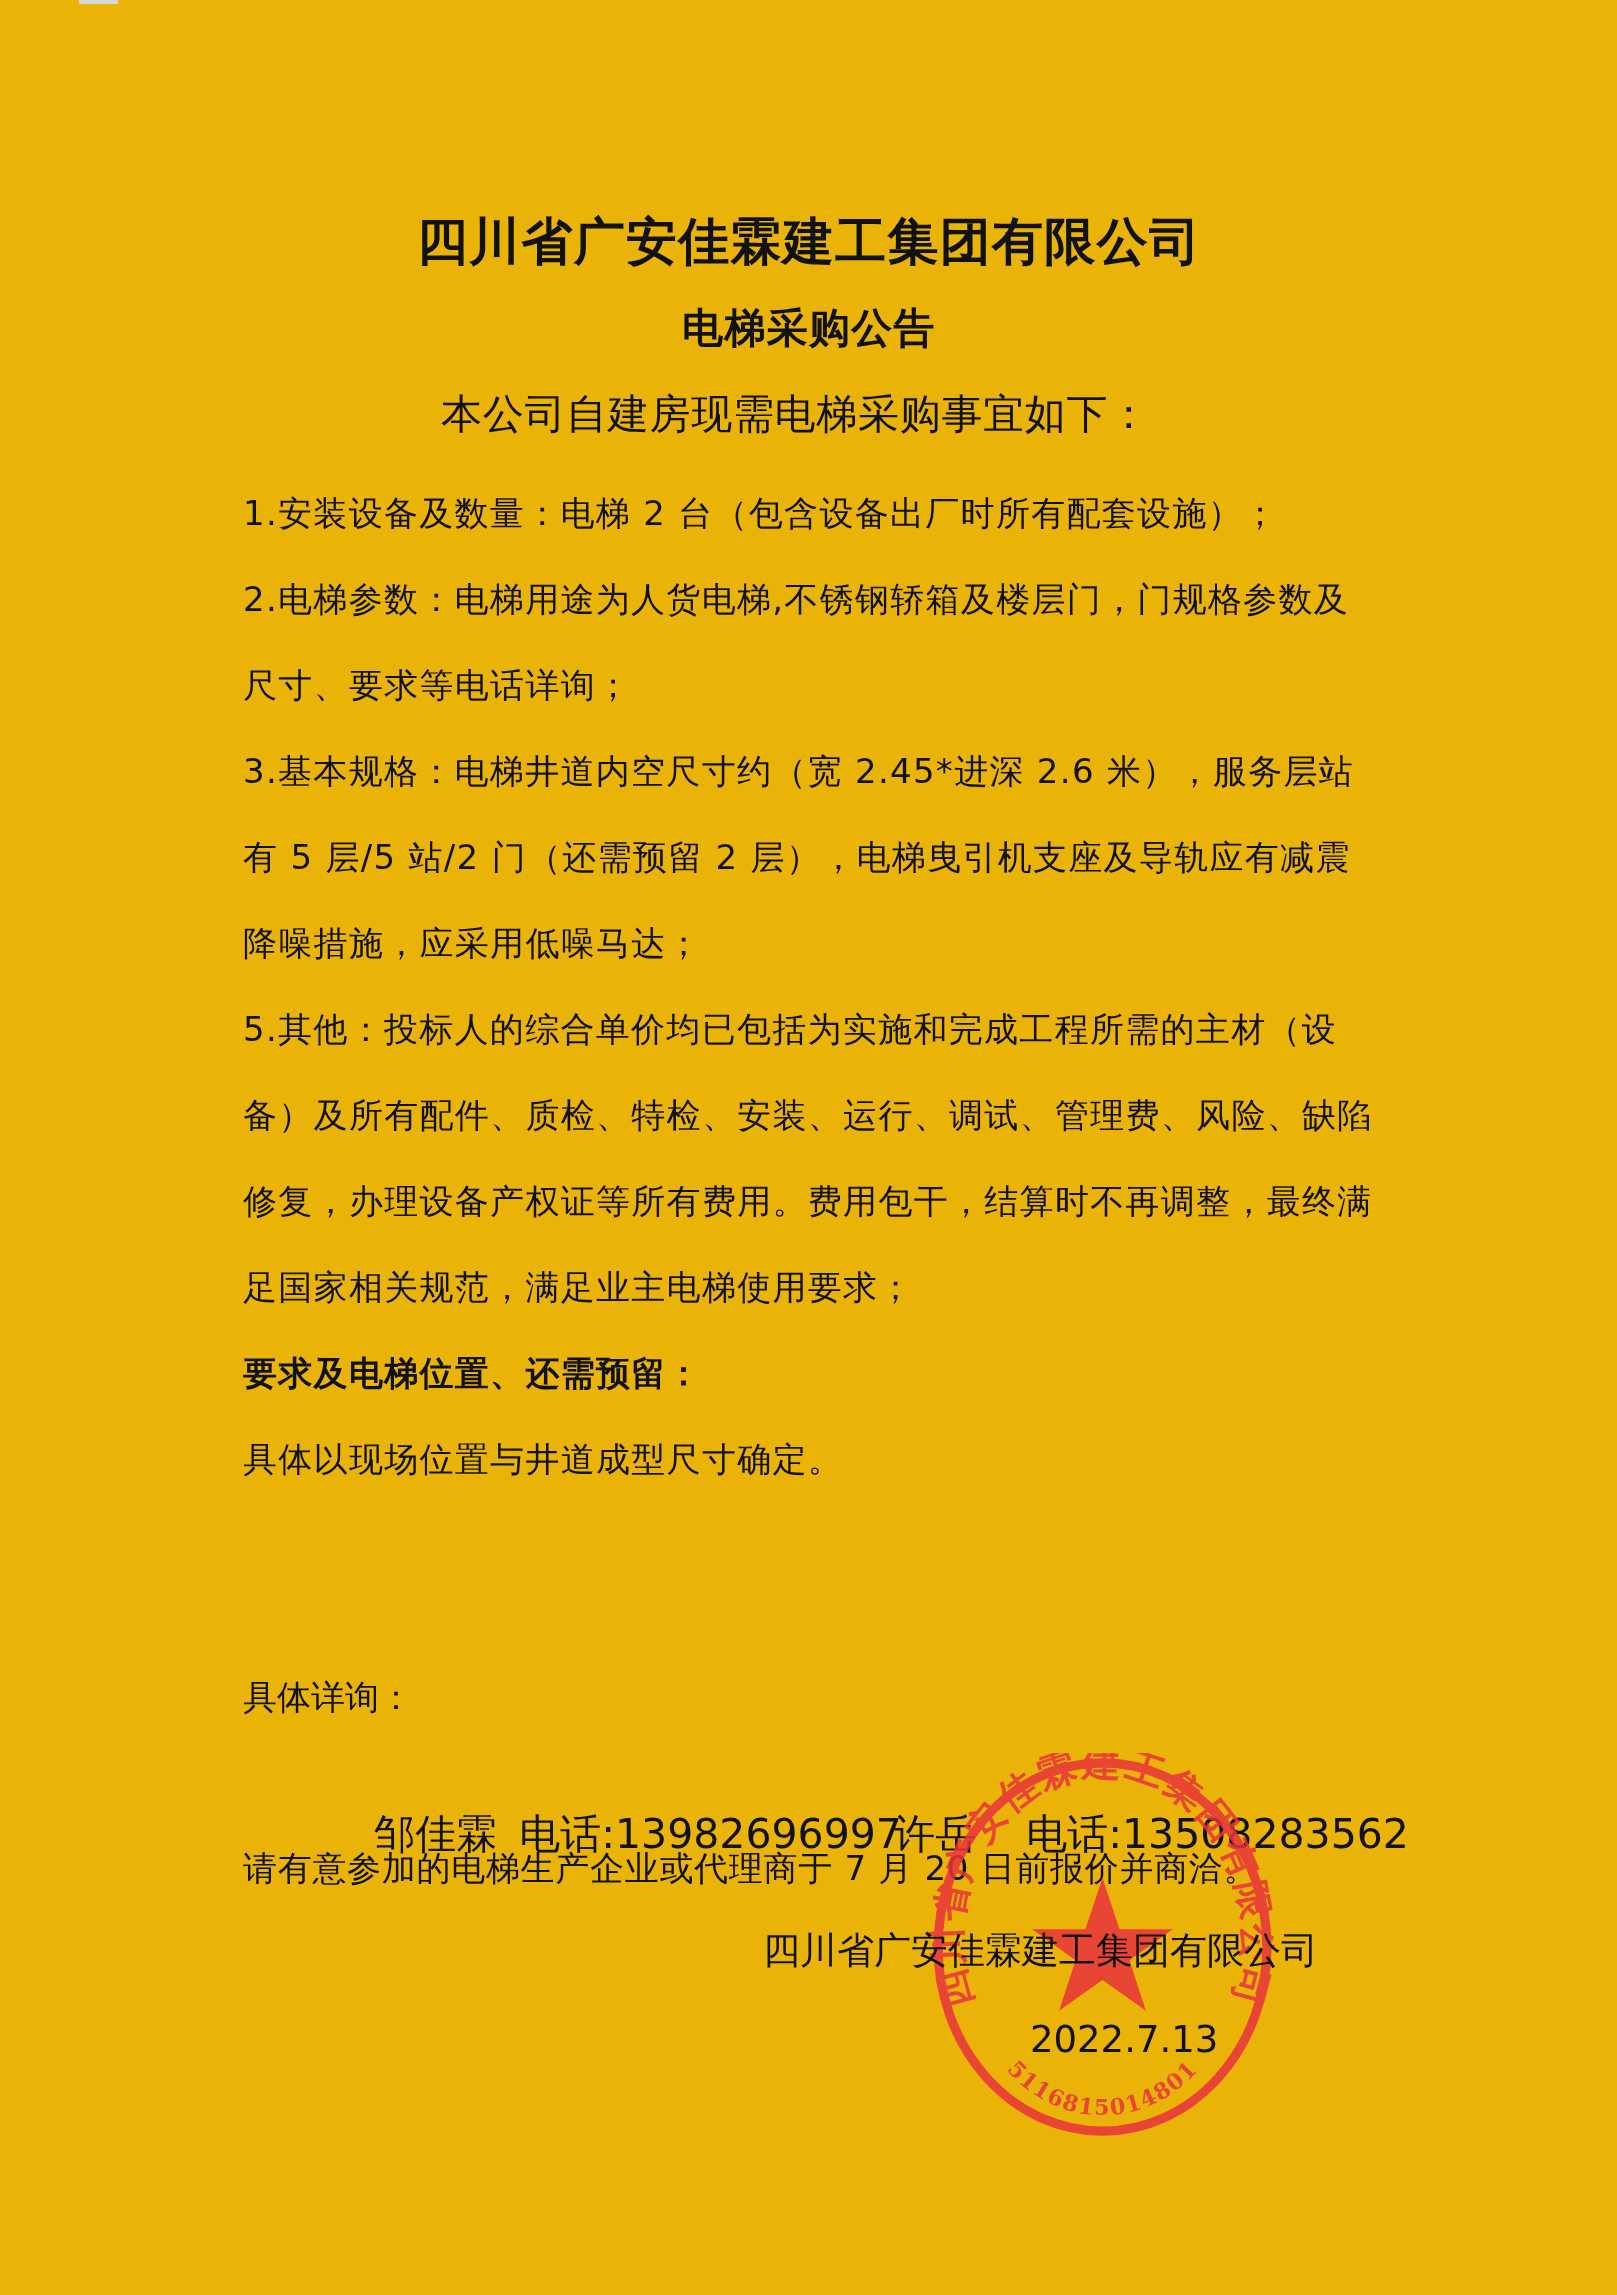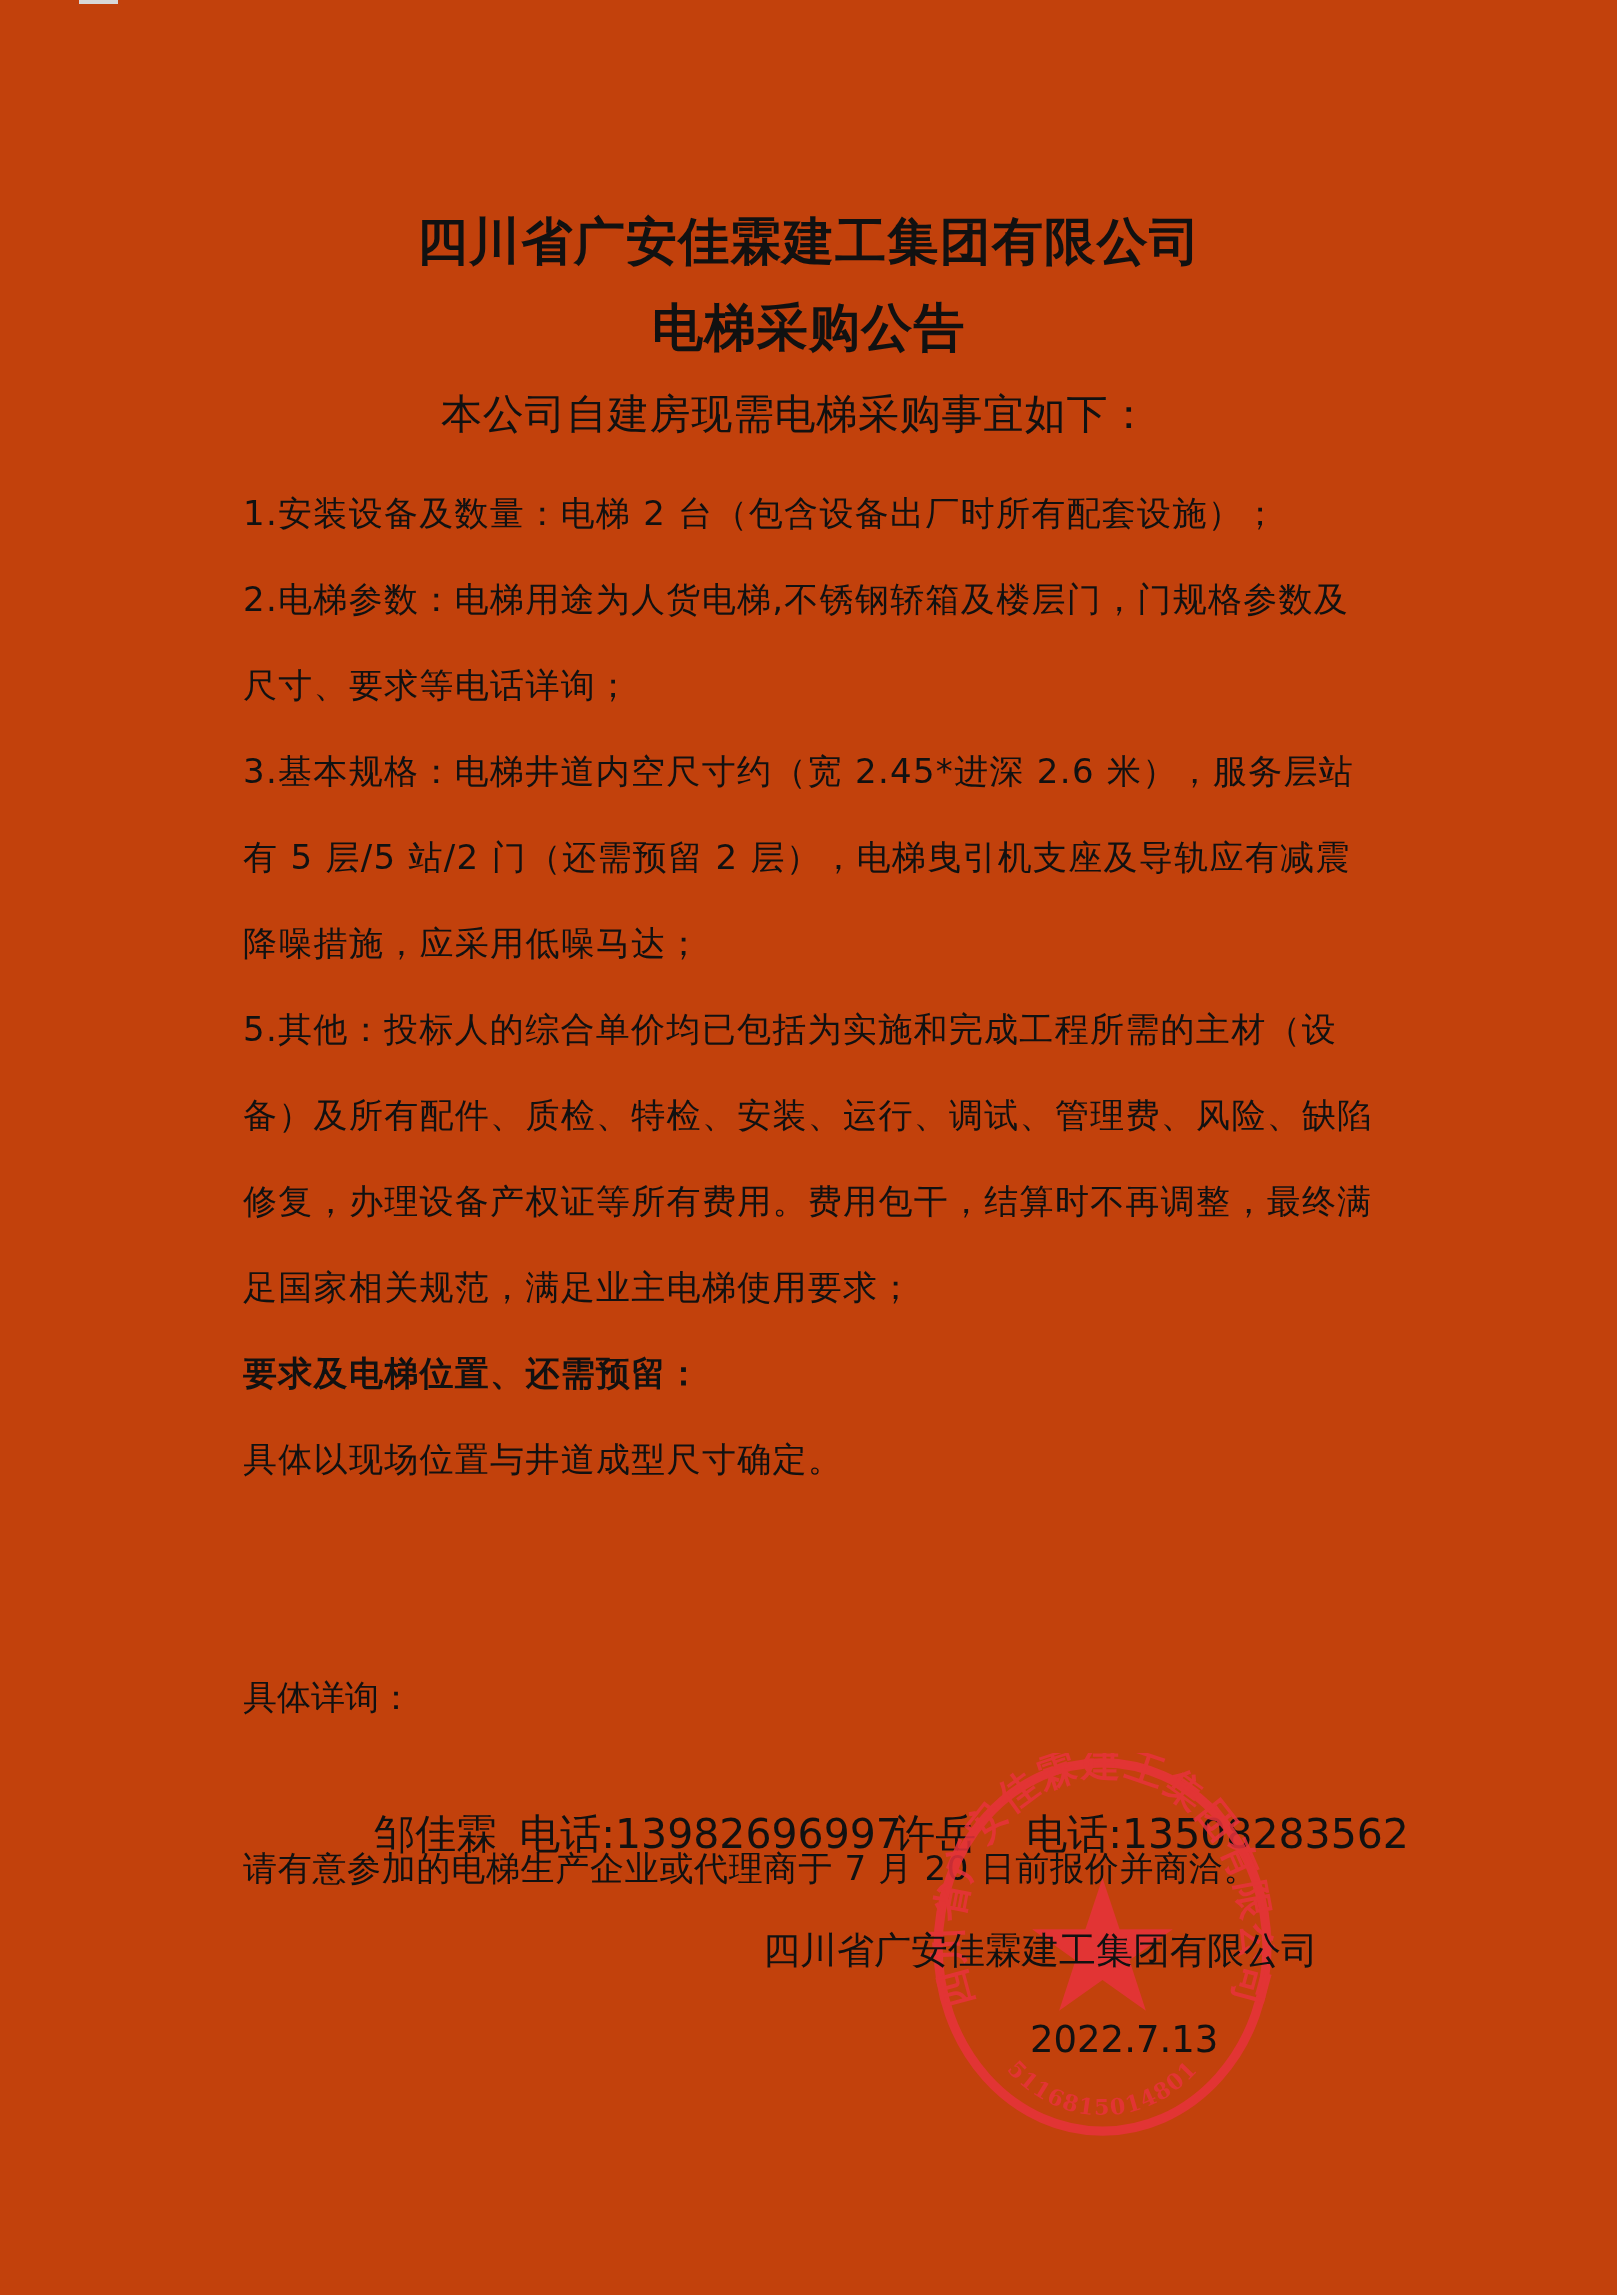--- a/index.html
+++ b/index.html
@@ -1,27 +1,27 @@
 <!DOCTYPE html>
 <html style="font-size:10.5px"><head>
 <meta charset="utf-8">
 <style>
   html, body { margin: 0; padding: 0; background: #ffffff; }
   body {
     width: 1618px; height: 2295px; position: relative; overflow: hidden;
     font-family: "DejaVu Sans", "Liberation Sans", sans-serif; color: #111111;
   }
-  .page { position: absolute; left: 0; top: 0; width: 1618px; height: 2295px; background: #c2410c; }
+  .page { position: absolute; left: 0; top: 0; width: 1618px; height: 2295px; background: #eab308; }
   .title1 {
     position: absolute; left: 0; width: 1618px; top: 209px; text-align: center;
     font-size: 51px; font-weight: bold; line-height: 66px; letter-spacing: 1.3px;
   }
   .title2 {
     position: absolute; left: 0; width: 1618px; top: 295px; text-align: center;
-    font-size: 51px; font-weight: bold; line-height: 66px; letter-spacing: 1.3px;
+    font-size: 41px; font-weight: bold; line-height: 66px; letter-spacing: 1.3px;
   }
   .intro {
     position: absolute; left: 441px; top: 385px;
     font-size: 41px; line-height: 59px; letter-spacing: 0.7px;
   }
   .body-block {
     position: absolute; left: 243px; width: 1138px; top: 470px;
     font-size: 34px; line-height: 86px; letter-spacing: 1.3px;
   }
   .para { margin: 0; padding: 0; }

